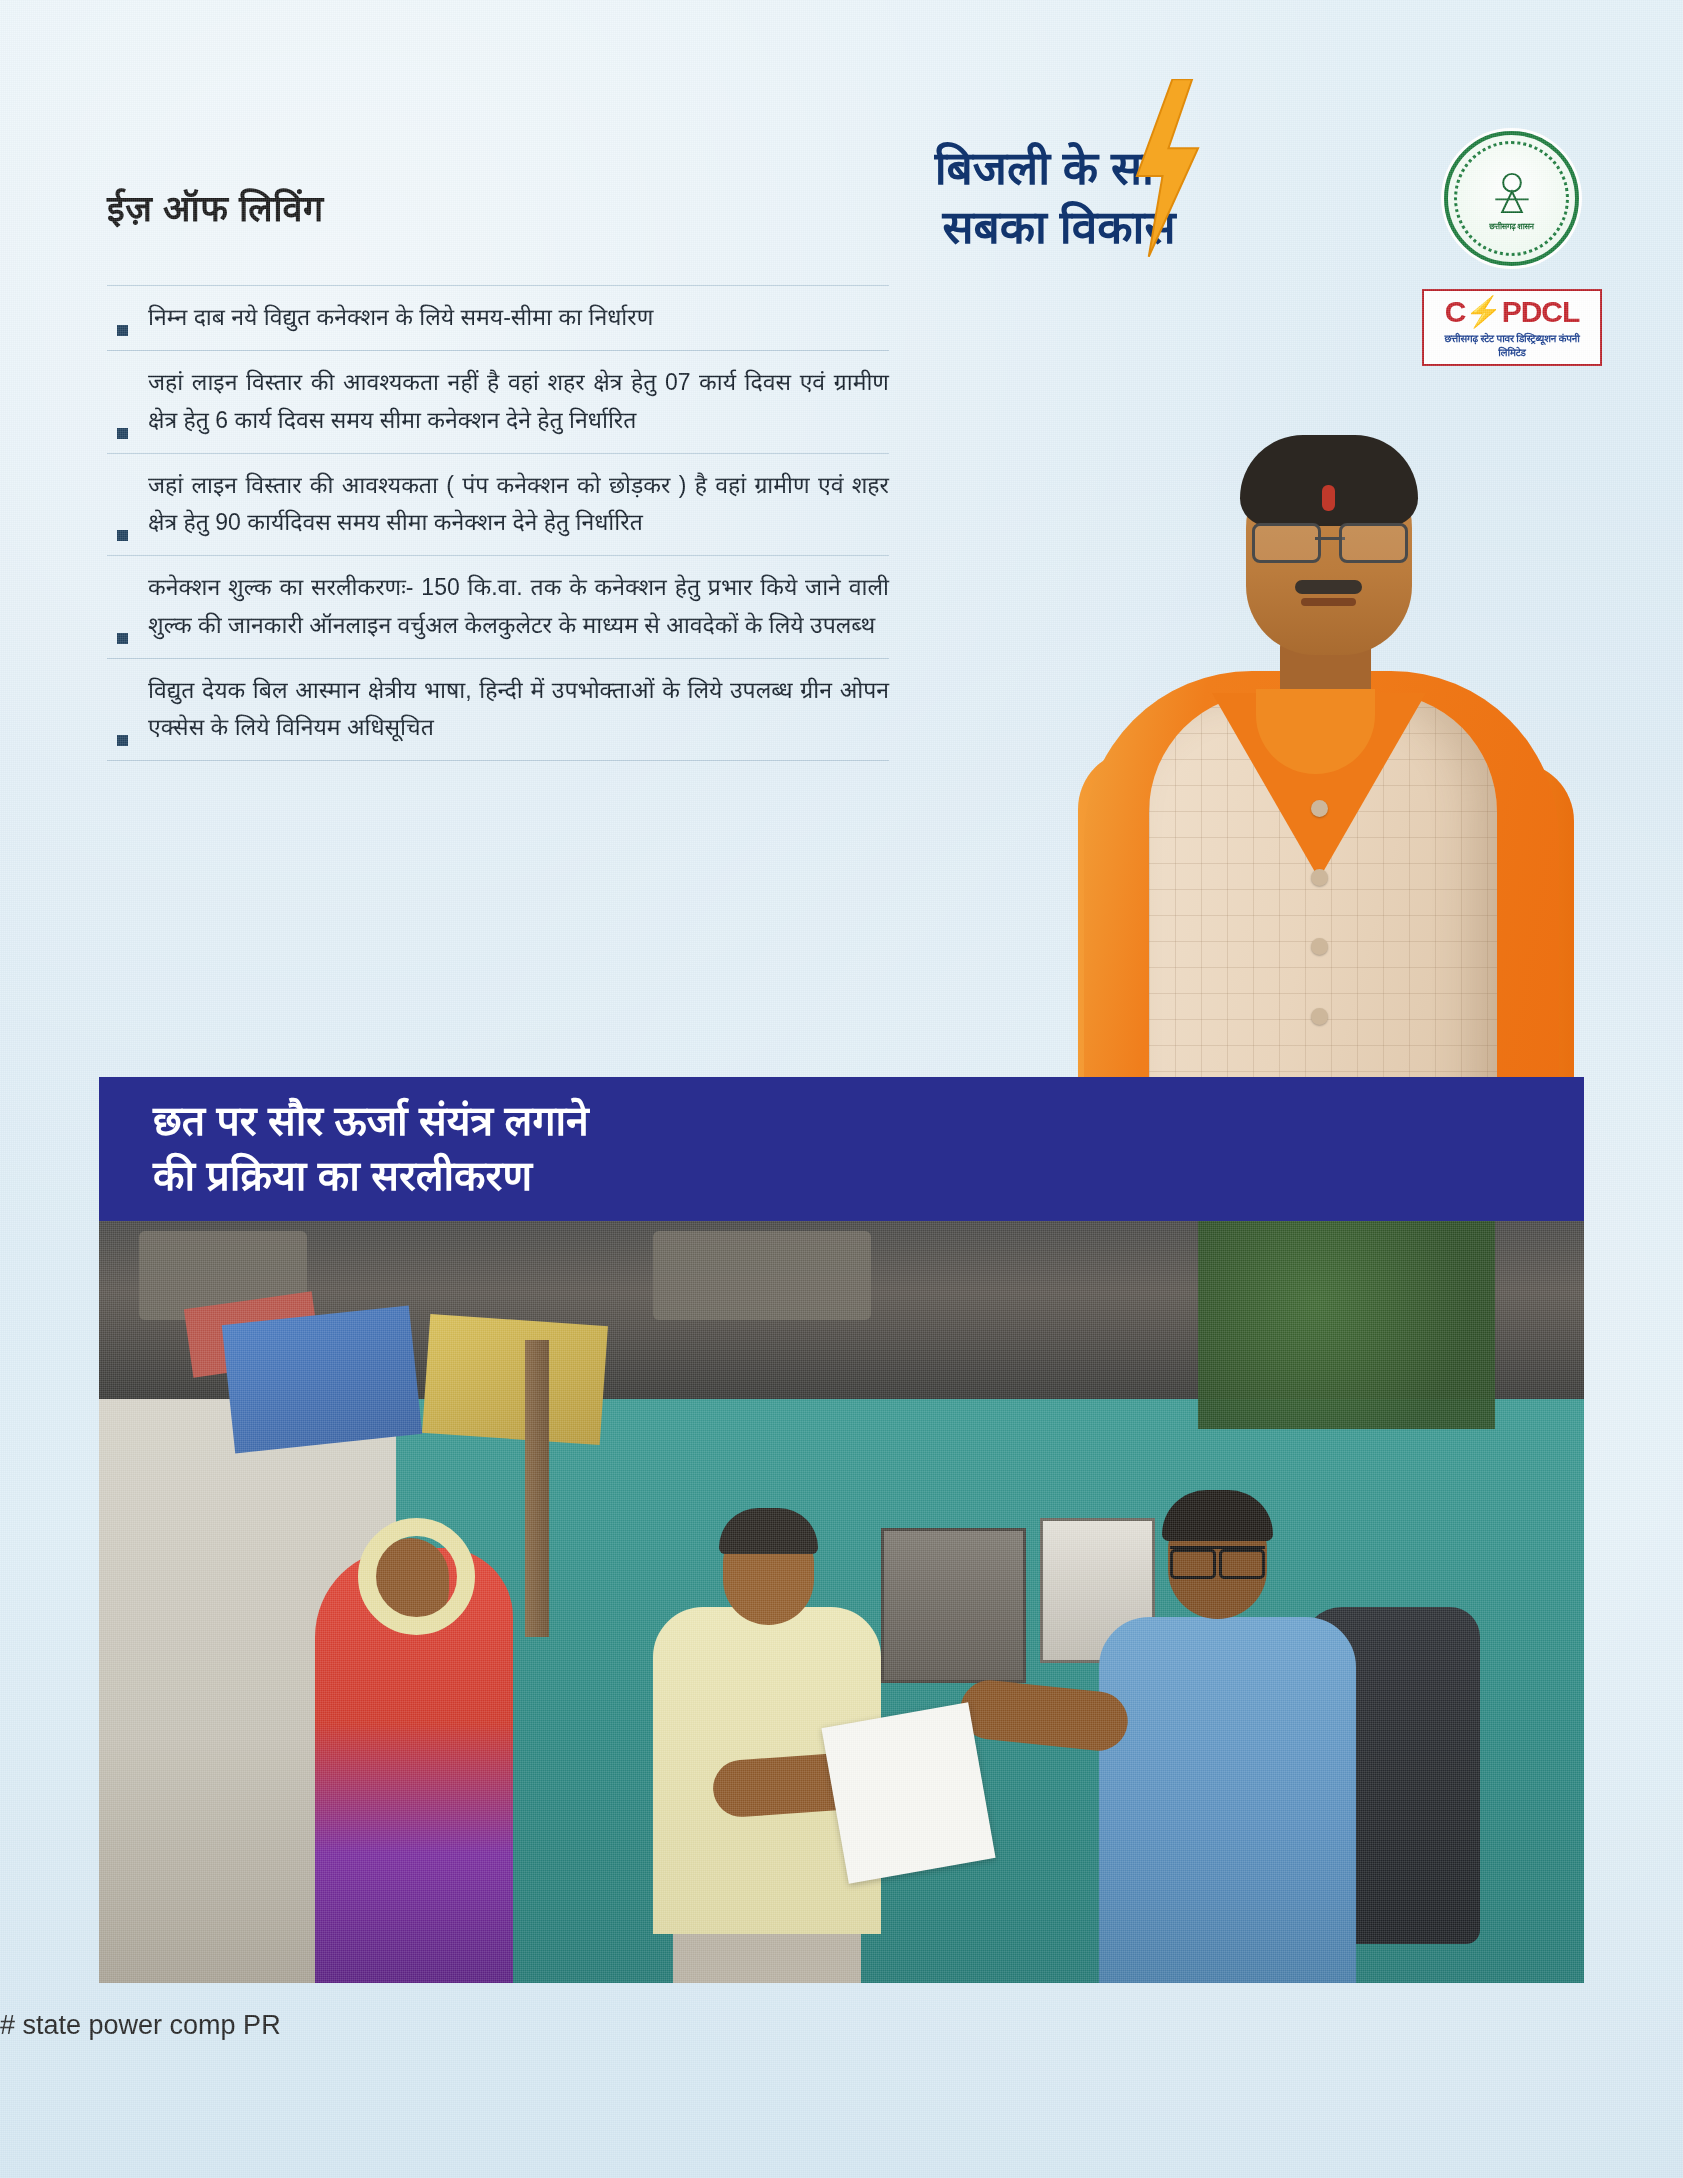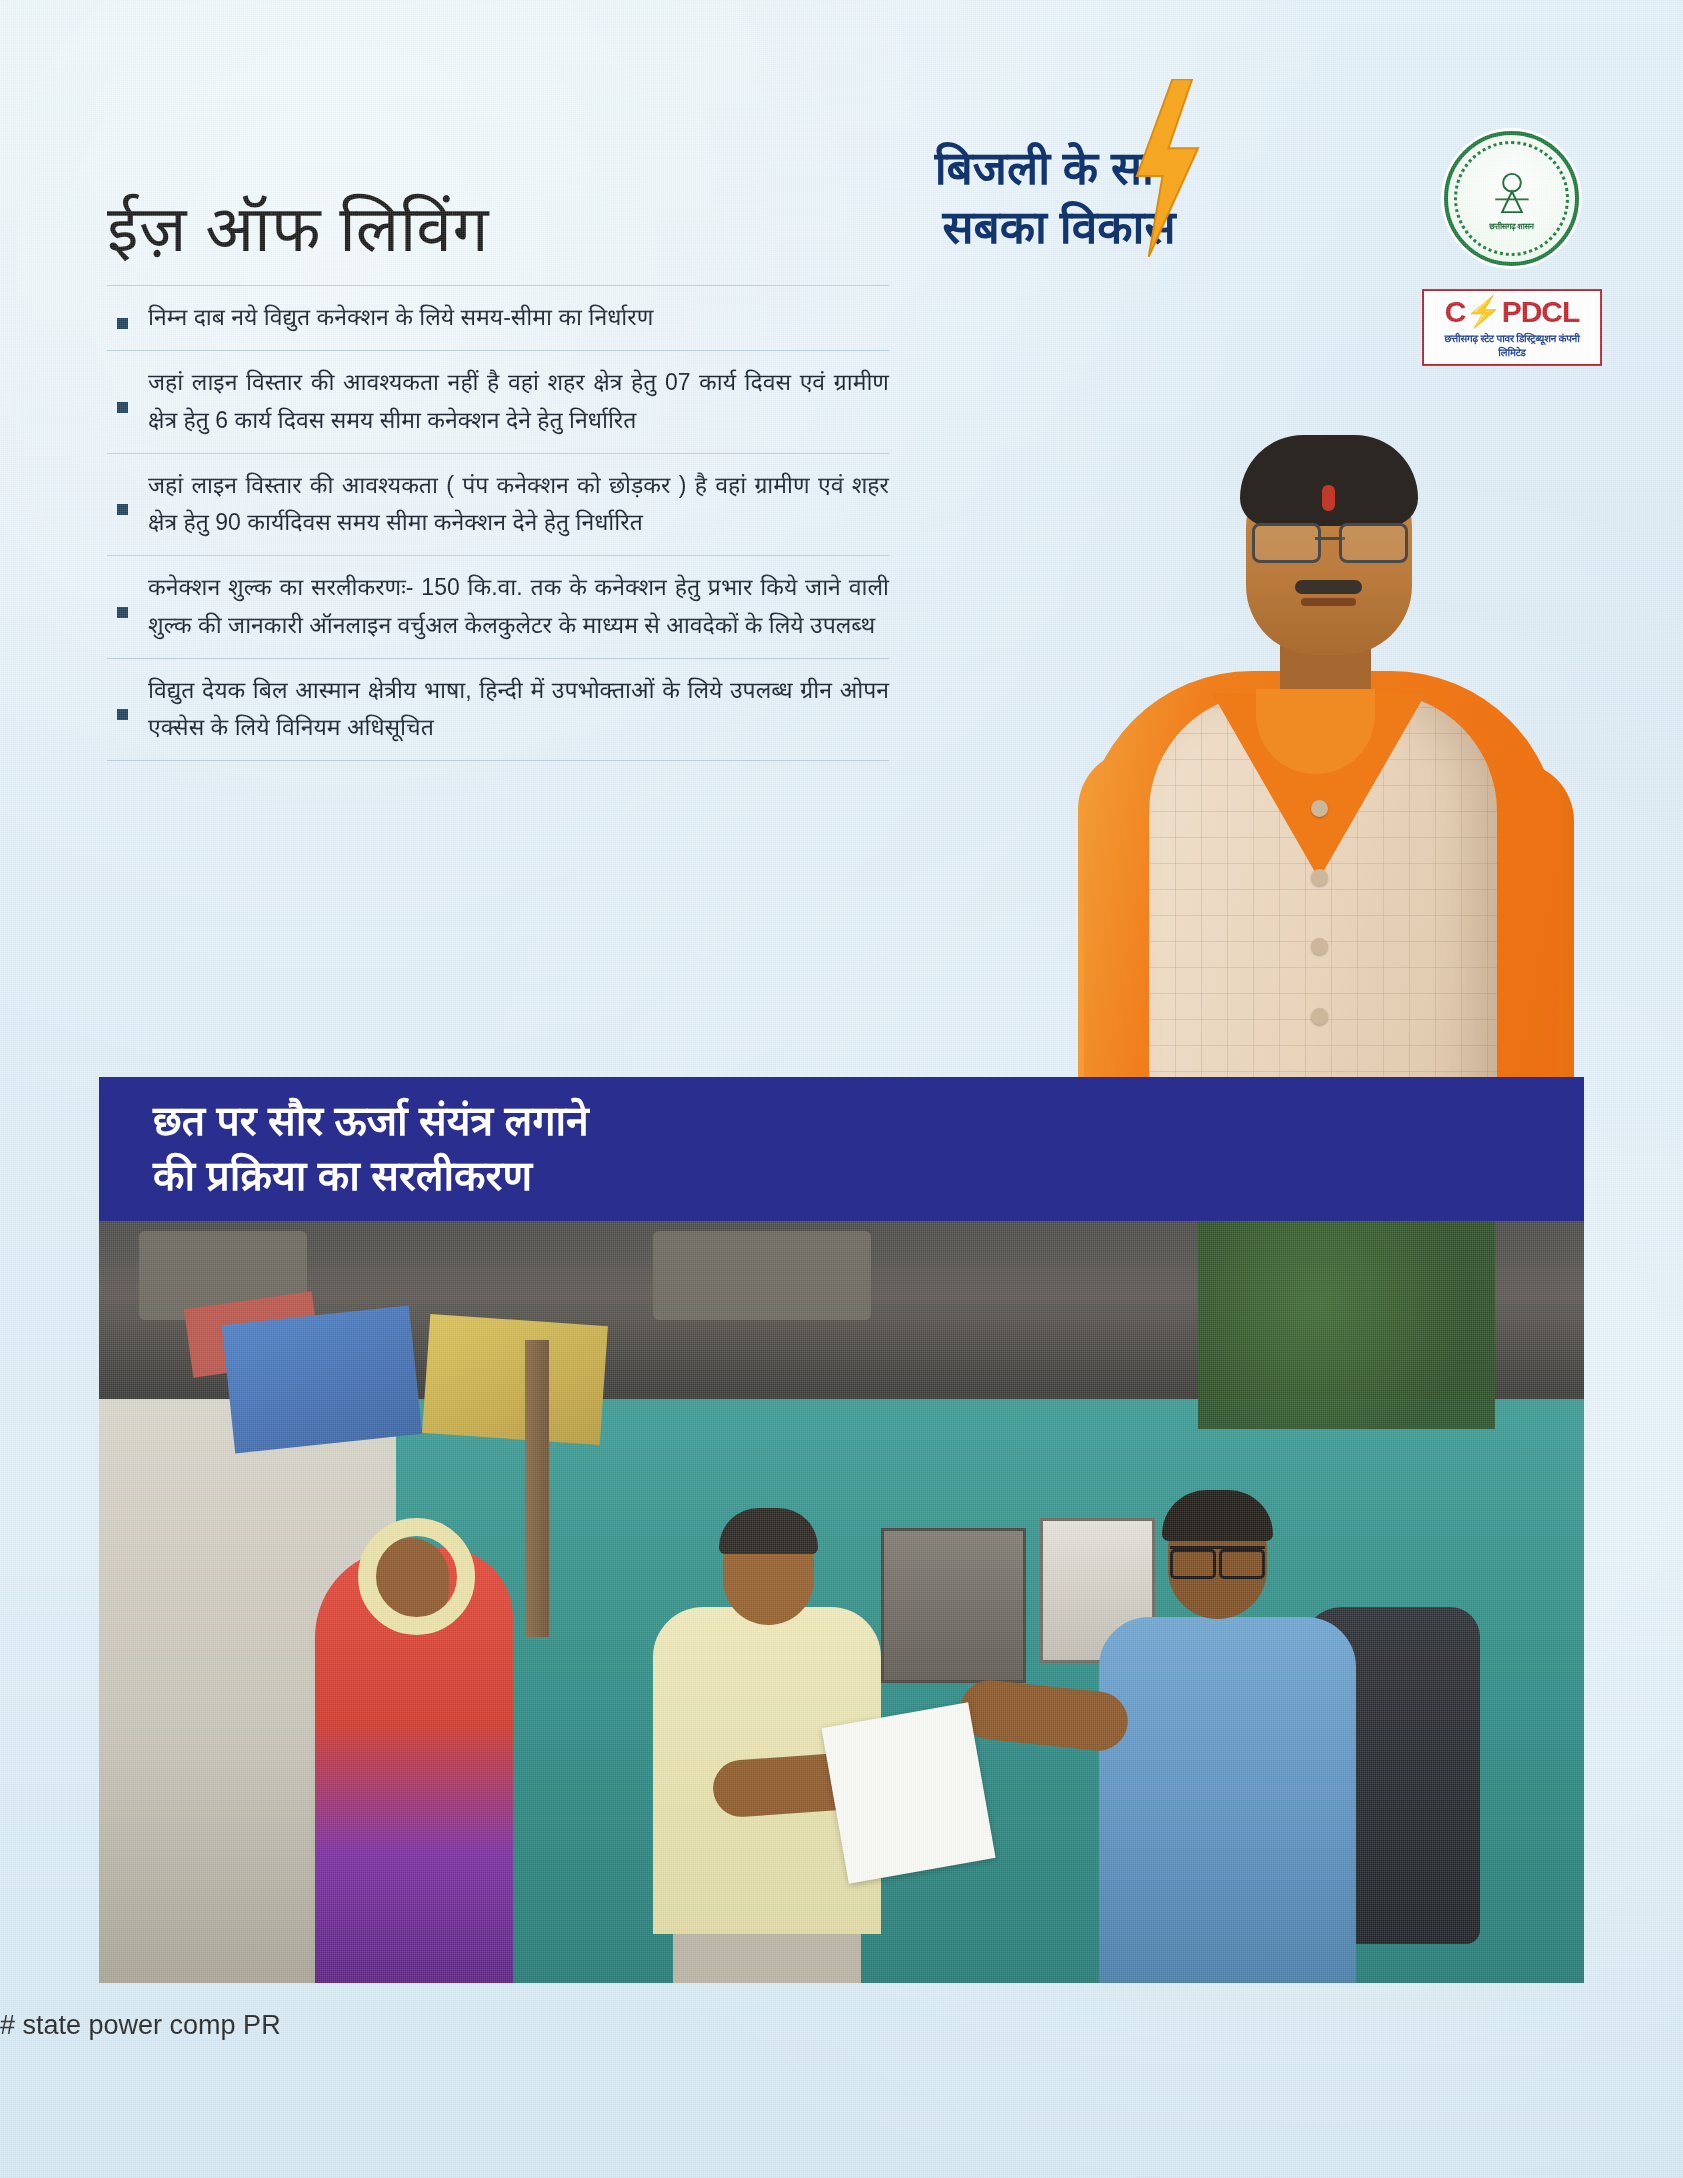--- a/index.html
+++ b/index.html
@@ -33,22 +33,22 @@
       repeating-linear-gradient(0deg, rgba(255,255,255,0.10) 0px, rgba(255,255,255,0.10) 1px, rgba(0,0,0,0.012) 1px, rgba(0,0,0,0.012) 2px),
       repeating-linear-gradient(90deg, rgba(255,255,255,0.09) 0px, rgba(255,255,255,0.09) 1px, rgba(0,0,0,0.010) 1px, rgba(0,0,0,0.010) 2px);
     opacity: 0.8;
   }
 
   
   .headline {
     position: absolute;
     left: 107px;
     top: 183px;
-    font-size: 64px;
-    font-weight: 400;
+    font-size: 36px;
+    font-weight: 700;
     color: #1a1a1a;
     letter-spacing: 0.5px;
   }
 
   .slogan {
     position: absolute;
     right: 411px;
     top: 139px;
     width: 426px;
     text-align: center;
@@ -132,21 +132,21 @@
 
   
   .bullets {
     position: absolute;
     left: 107px;
     top: 285px;
     width: 782px;
   }
   .bullet-item {
     display: flex;
-    align-items: center;
+    align-items: flex-end;
     padding: 13px 0 14px 0;
     border-bottom: 1px solid #b9cddb;
   }
   .bullet-item:first-child { border-top: 1px solid #b9cddb; }
   .bullet-mark {
     width: 11px;
     height: 11px;
     background: #22425f;
     margin: 11px 20px 0 10px;
     flex: 0 0 auto;

